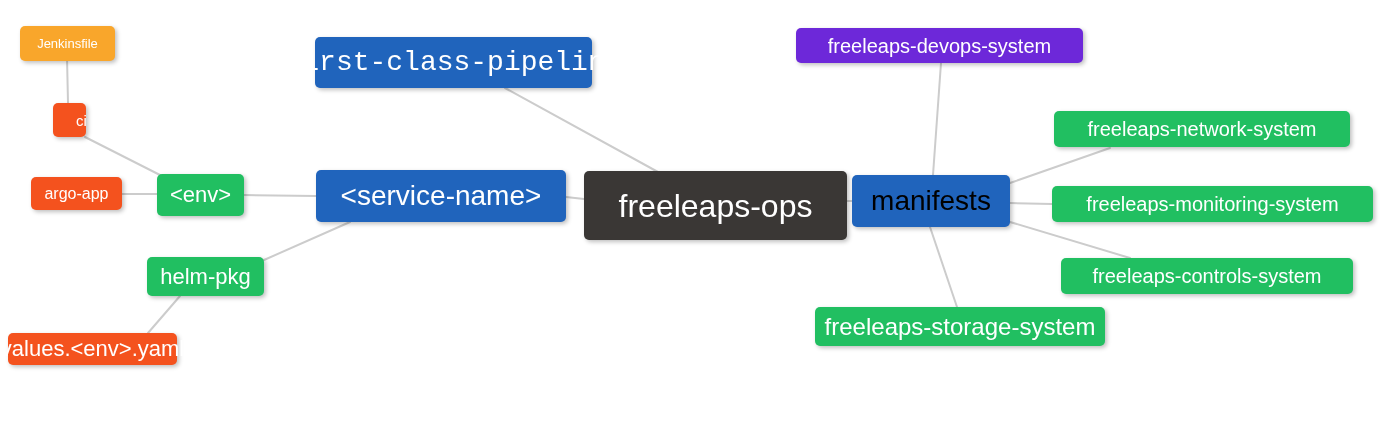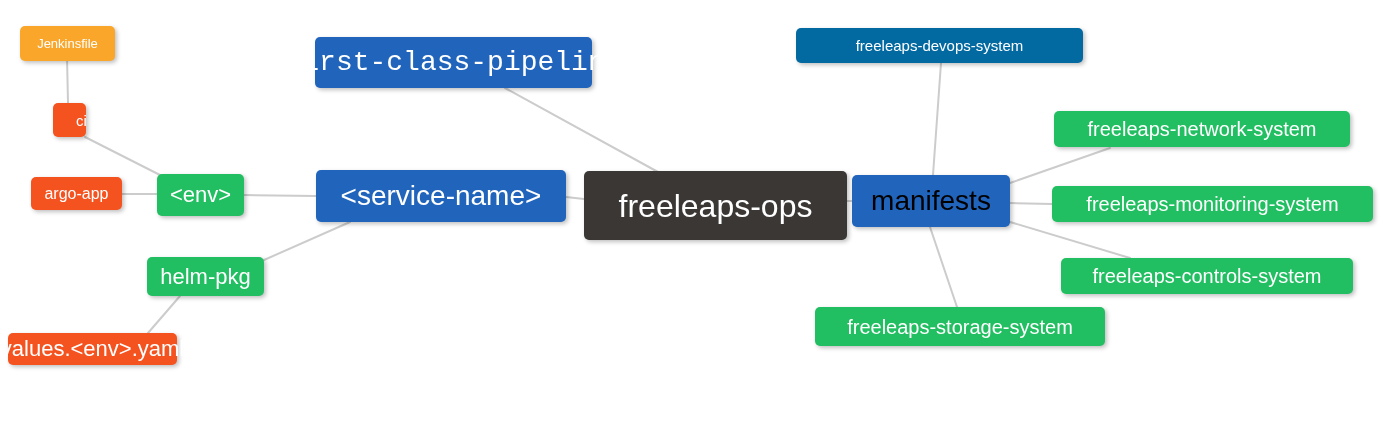--- a/index.html
+++ b/index.html
@@ -61,18 +61,18 @@
 <div class="node" style="left: 20px; top: 26px; width: 95px; height: 35px; font-size: 13px; background: rgb(249, 166, 43); color: rgb(255, 255, 255);">Jenkinsfile</div>
     <div class="node" style="left: 53px; top: 103px; width: 33px; height: 34px; font-size: 15px; background: rgb(244, 82, 30); color: rgb(255, 255, 255); padding-left: 24px;">ci</div>
     <div class="node" style="left: 31px; top: 177px; width: 91px; height: 33px; font-size: 16px; background: rgb(244, 82, 30); color: rgb(255, 255, 255);">argo-app</div>
     <div class="node" style="left: 157px; top: 174px; width: 87px; height: 42px; font-size: 22px; background: rgb(33, 191, 97); color: rgb(255, 255, 255);">&lt;env&gt;</div>
     <div class="node" style="left: 147px; top: 257px; width: 117px; height: 39px; font-size: 22px; background: rgb(33, 191, 97); color: rgb(255, 255, 255);">helm-pkg</div>
     <div class="node" style="left: 8px; top: 333px; width: 169px; height: 32px; font-size: 22px; background: rgb(244, 82, 30); color: rgb(255, 255, 255);">values.&lt;env&gt;.yaml</div>
     <div class="node" style="left: 315px; top: 37px; width: 277px; height: 51px; font-size: 28px; background: rgb(32, 100, 188); color: rgb(255, 255, 255); font-family: Liberation Mono, monospace;">first-class-pipeline</div>
     <div class="node" style="left: 316px; top: 170px; width: 250px; height: 52px; font-size: 28px; background: rgb(32, 100, 188); color: rgb(255, 255, 255);">&lt;service-name&gt;</div>
     <div class="node" style="left: 584px; top: 171px; width: 263px; height: 69px; font-size: 32px; background: rgb(58, 55, 53); color: rgb(255, 255, 255);">freeleaps-ops</div>
     <div class="node" style="left: 852px; top: 175px; width: 158px; height: 52px; font-size: 28px; background: rgb(32, 100, 188); color: #000000;">manifests</div>
-    <div class="node" style="left: 796px; top: 28px; width: 287px; height: 35px; font-size: 15px; background: #0369a1; color: rgb(255, 255, 255);">freeleaps-devops-system</div>
+    <div class="node" style="left: 796px; top: 28px; width: 287px; height: 35px; font-size: 20px; background: #6d28d9; color: rgb(255, 255, 255);">freeleaps-devops-system</div>
     <div class="node" style="left: 1054px; top: 111px; width: 296px; height: 36px; font-size: 20px; background: rgb(33, 191, 97); color: rgb(255, 255, 255);">freeleaps-network-system</div>
     <div class="node" style="left: 1052px; top: 186px; width: 321px; height: 36px; font-size: 20px; background: rgb(33, 191, 97); color: rgb(255, 255, 255);">freeleaps-monitoring-system</div>
     <div class="node" style="left: 1061px; top: 258px; width: 292px; height: 36px; font-size: 20px; background: rgb(33, 191, 97); color: rgb(255, 255, 255);">freeleaps-controls-system</div>
-    <div class="node" style="left: 815px; top: 307px; width: 290px; height: 39px; font-size: 20px; background: rgb(33, 191, 97); color: rgb(255, 255, 255);">freeleaps-storage-system</div>
+    <div class="node" style="left: 815px; top: 307px; width: 290px; height: 39px; font-size: 24px; background: rgb(33, 191, 97); color: rgb(255, 255, 255);">freeleaps-storage-system</div>
   </div>
 
 </body></html>

